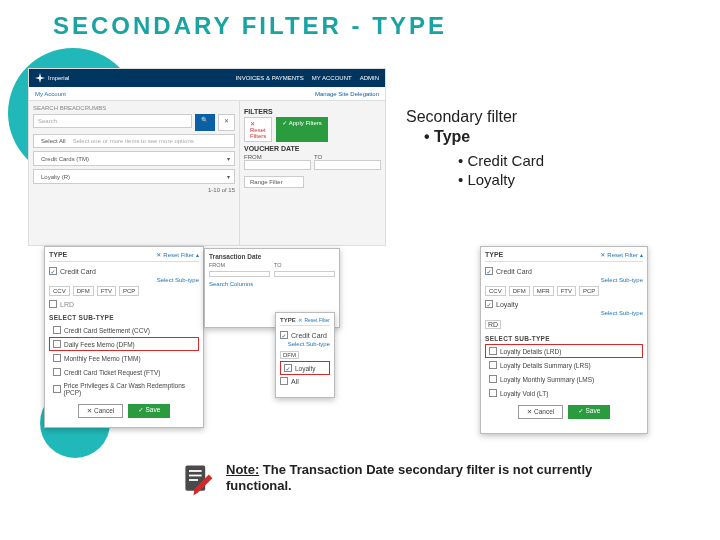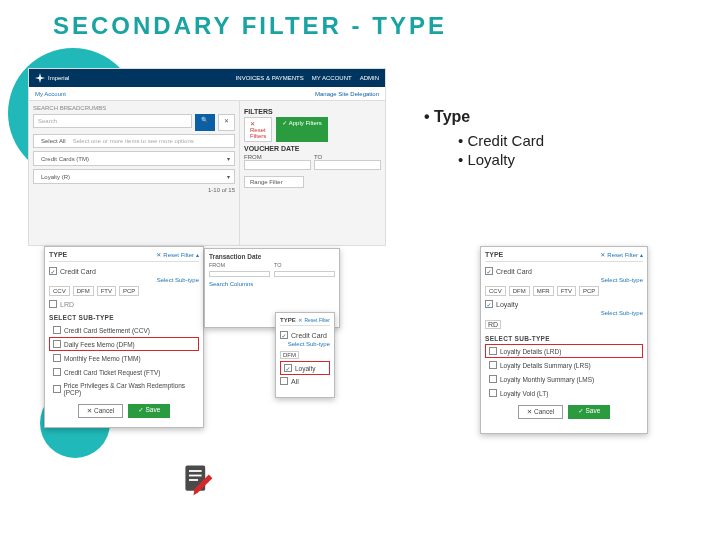--- a/index.html
+++ b/index.html
@@ -307,28 +307,32 @@
       <span class="chk"></span>
       <span>Loyalty Void (LT)</span>
     </div>
   <div class="foot">
     <span class="cancel">✕ <span>Cancel</span></span>
     <span class="save">✓ <span>Save</span></span>
   </div>
 </div>
 
 <div class="right-text">
+  <div class="l1">Secondary filter</div>
   <div class="l2">Type</div>
   <div class="l3">Credit Card</div>
   <div class="l3">Loyalty</div>
 </div>
 
 <div class="note">
   <div class="iconwrap">
     <svg viewBox="0 0 40 40">
       <rect x="6" y="4" width="22" height="28" rx="2" fill="#4a4a4a"></rect>
       <rect x="10" y="9" width="14" height="2" fill="#fff"></rect>
       <rect x="10" y="14" width="14" height="2" fill="#fff"></rect>
       <rect x="10" y="19" width="10" height="2" fill="#fff"></rect>
       <path d="M20 34 L36 18 L32 14 L16 30 L15 37 Z" fill="#d62828"></path>
     </svg>
   </div>
+  <div class="txt">
+    <span class="lead">Note:</span><b><span> The Transaction Date secondary filter is not currently </span></b><br><b><span>functional.</span></b>
+  </div>
 </div>
 
 </body></html>

